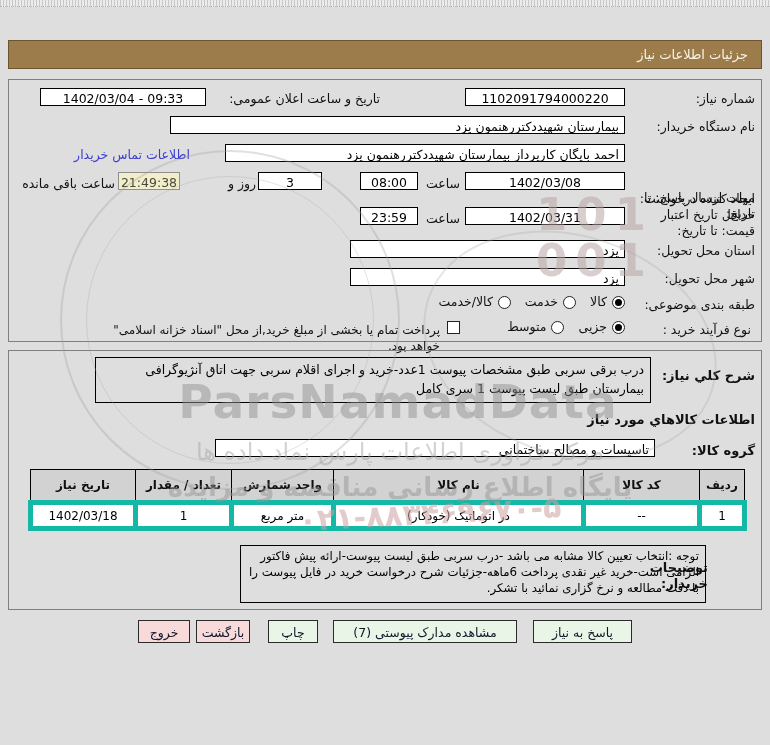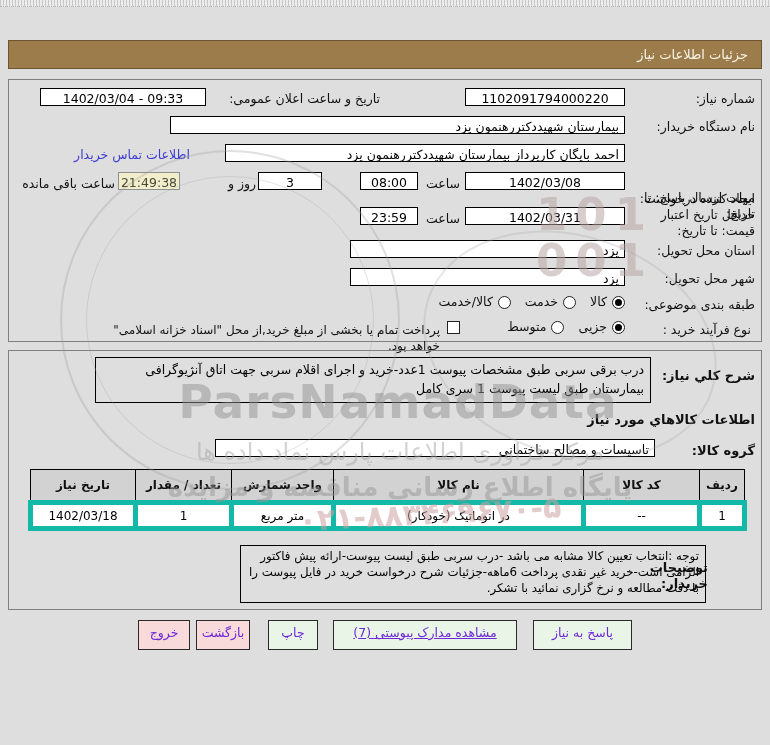--- a/index.html
+++ b/index.html
@@ -44,22 +44,22 @@
   .descbox {
     border:1px solid #000; direction:rtl; text-align:right;
     font-size:12.5px; line-height:19px; padding:2px 6px; color:#000;
   }
   table.goods { border-collapse:collapse; direction:rtl; width:714px; table-layout:fixed; }
   table.goods th { background:#d2d2d2; border:1px solid #000; font-size:12px; font-weight:bold;
                    height:33px; text-align:center; color:#111; }
   table.goods td { background:#fff; border:5px solid #14b8a6; font-size:12px; height:26px;
                    text-align:center; color:#000; }
   .btn {
-    border:1px solid #2a2a2a; height:30px; line-height:23px; text-align:center;
-    font-size:12.5px; color:#6d28d9; direction:rtl; cursor:pointer;
+    border:1px solid #2a2a2a; height:23px; line-height:23px; text-align:center;
+    font-size:12.5px; color:#0f172a; direction:rtl; cursor:pointer;
   }
   .pink { background:#f8dada; }
   .green { background:#e9f5e6; }
   
   .wm { pointer-events:none; z-index:6; }
   .wmcircle { border-radius:50%; }
   .wmbrand { font-size:47px; font-weight:bold; letter-spacing:1px; color:rgba(145,145,145,.5); }
   .wmdigits { font-size:45px; font-weight:bold; line-height:46px; color:rgba(185,165,165,.55);
               letter-spacing:8px; text-align:center; }
   .wmfa1 { font-size:24px; color:rgba(165,165,165,.5); direction:rtl; text-align:center; }
@@ -179,21 +179,21 @@
     </tr>
   </tbody>
     </table>
 
   <div class="abs lbl blbl content" style="left:604px;top:560px;width:104px;font-size:13px;">توضیحات خریدار:</div>
   <div class="abs descbox content" style="left:240px;top:545px;width:466px;height:58px;font-size:11.8px;line-height:16px;">توجه :انتخاب تعیین کالا مشابه می باشد -درب سربی طبق لیست پیوست-ارائه پیش فاکتور الزامی است-خرید غیر نقدی پرداخت 6ماهه-جزئیات شرح درخواست خرید در فایل پیوست را با دقت مطالعه و نرخ گزاری نمائید با تشکر.</div>
 
   <div class="abs btn pink content" style="left:138px;top:620px;width:52px;">خروج</div>
   <div class="abs btn pink content" style="left:196px;top:620px;width:54px;">بازگشت</div>
   <div class="abs btn green content" style="left:268px;top:620px;width:50px;">چاپ</div>
-  <div class="abs btn green content" style="left:333px;top:620px;width:184px;text-decoration:underline;">مشاهده مدارک پیوستی (7)</div>
+  <div class="abs btn green content" style="left:333px;top:620px;width:184px;">مشاهده مدارک پیوستی (7)</div>
   <div class="abs btn green content" style="left:533px;top:620px;width:99px;">پاسخ به نیاز</div>
 
   <div class="abs wm wmcircle" style="left:60px;top:150px;width:340px;height:340px;border:2px solid rgba(160,160,160,.32);"></div>
   <div class="abs wm wmcircle" style="left:86px;top:176px;width:288px;height:288px;border:1px solid rgba(160,160,160,.3);"></div>
   <div class="abs wm wmcircle" style="left:420px;top:235px;width:300px;height:220px;border:2px solid rgba(165,165,165,.28);transform:rotate(18deg);"></div>
 
   <div class="abs wm wmdigits ltr" style="left:525px;top:192px;width:140px;">
     <div>101</div>
     <div>001</div>
   </div>

